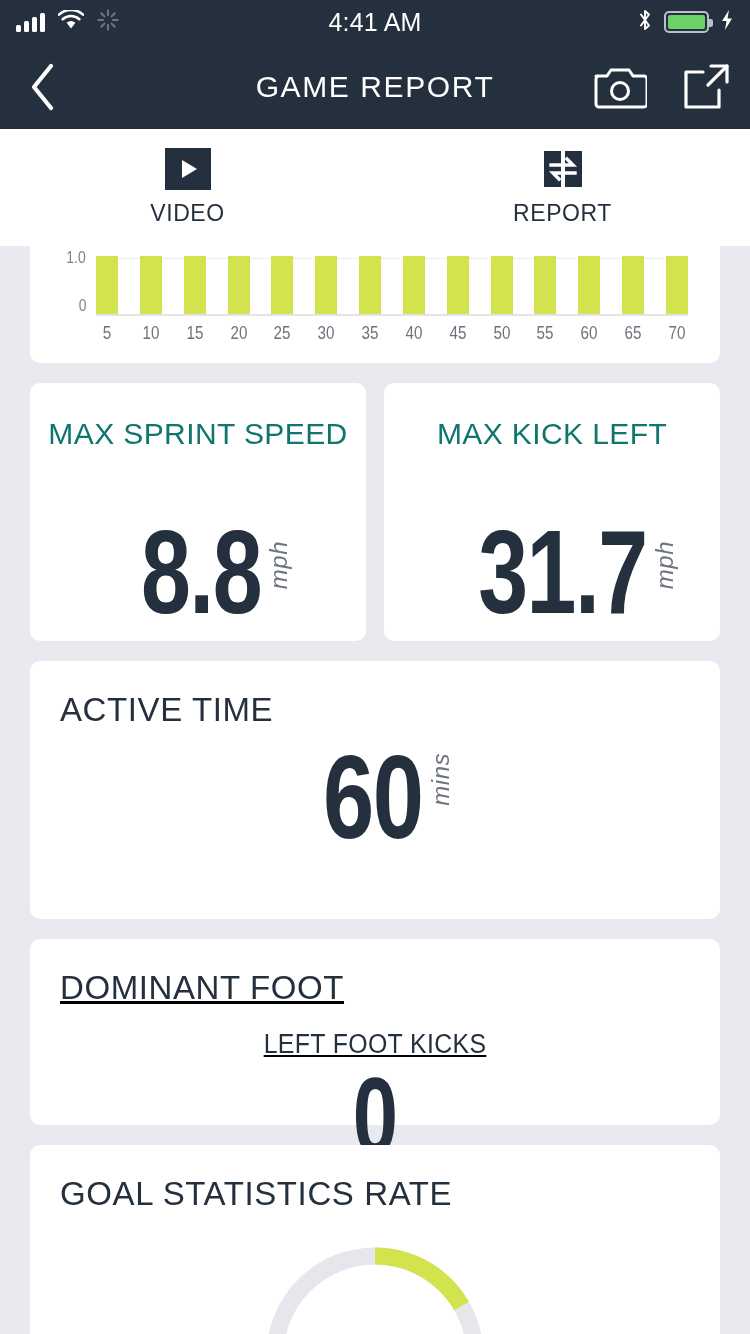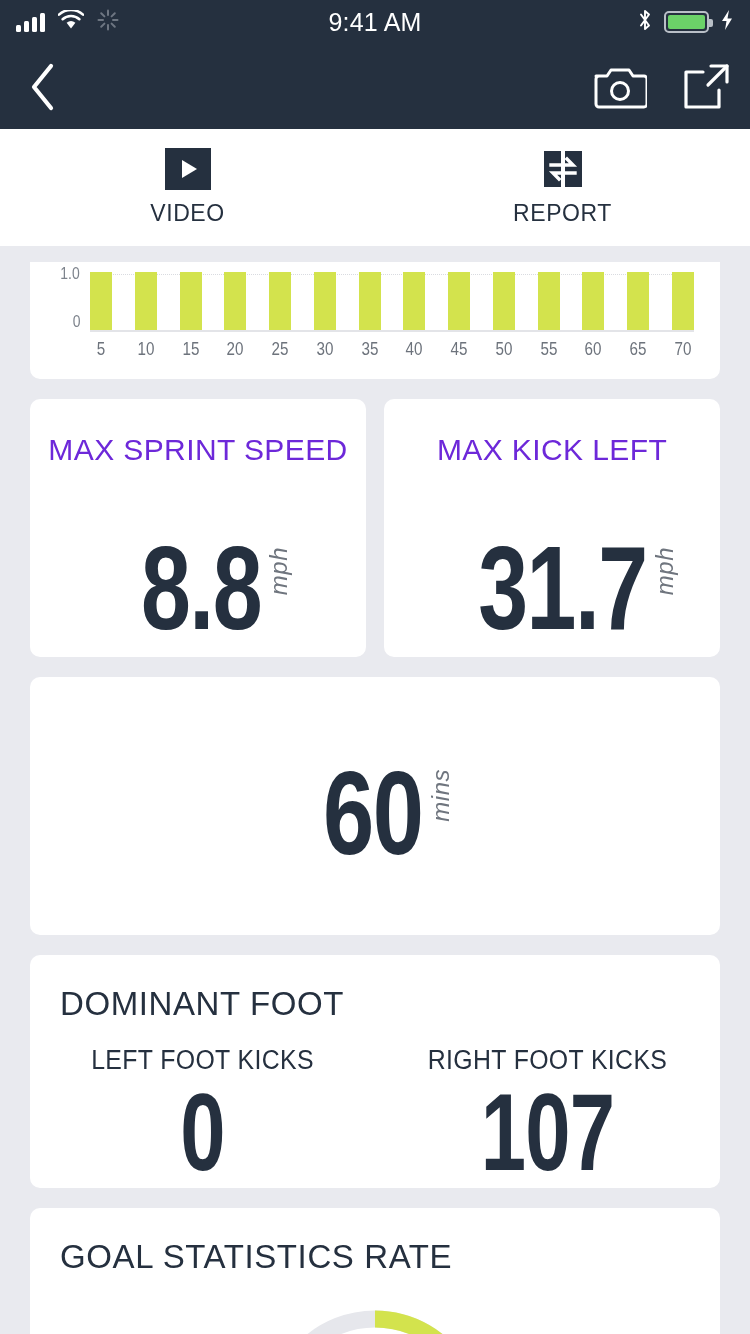--- a/index.html
+++ b/index.html
@@ -215,24 +215,24 @@
   .card {
     background: #ffffff;
     border-radius: 10px;
     margin: 0 30px 20px 30px;
   }
 
   
   .card-chart {
     position: relative;
     height: 117px;
-    margin-top: 16px;
+    margin-top: 0;
     border-radius: 0 0 10px 10px;
     overflow: hidden;
-    padding: 0 16px;
+    padding: 0 22px;
   }
   .chart-wrap {
     position: relative;
     height: 117px;
   }
   .chart-ylabels {
     position: absolute;
     left: 0;
     top: 0;
     width: 34px;
@@ -301,31 +301,31 @@
   }
   .row-2 .card {
     margin: 0;
     flex: 1;
     height: 258px;
     position: relative;
   }
   .stat-title-center {
     padding: 30px 18px 0 18px;
     text-align: center;
-    color: #6d28d9;
+    color: #0f766e;
     font-size: 30px;
     letter-spacing: 0.4px;
     line-height: 1.42;
   }
   .big-wrap {
     position: absolute;
     bottom: 18px;
     left: 0; right: 0;
     display: flex;
-    align-items: center;
+    align-items: flex-end;
     justify-content: center;
   }
   .bignum {
     font-family: "Liberation Sans Narrow", "Liberation Sans", sans-serif;
     font-weight: 700;
     color: #25303f;
     font-size: 118px;
     line-height: 0.86;
     letter-spacing: -2px;
     transform: scaleX(0.76);
@@ -366,22 +366,23 @@
     transform: scaleX(0.78);
   }
   .active-big .unit {
     margin-bottom: 0;
     margin-top: 6px;
     align-self: flex-start;
   }
 
   
   .card-foot {
-    height: 233px;
-    position: relative;
+    height: 186px;
+    position: relative;
+    text-decoration: underline;
   }
   .foot-cols {
     display: flex;
     margin-top: 22px;
   }
   .foot-col {
     flex: 1;
     text-align: center;
   }
   .foot-label {
@@ -446,21 +447,21 @@
             <line x1="16" y1="11" x2="20.5" y2="11"></line>
             <line x1="4.2" y1="4.2" x2="7.4" y2="7.4"></line>
             <line x1="14.6" y1="14.6" x2="17.8" y2="17.8"></line>
             <line x1="17.8" y1="4.2" x2="14.6" y2="7.4"></line>
             <line x1="7.4" y1="14.6" x2="4.2" y2="17.8"></line>
           </g>
         </svg>
       </span>
     </div>
 
-    <div class="status-time">9:41 AM</div>
+    <div class="status-time">4:41 AM</div>
 
     <div class="status-right">
       <span>
         <svg width="16" height="24" viewBox="0 0 16 24">
           <path d="M4 6.5 L12 17.5 L8 21 L8 3 L12 6.5 L4 17.5" stroke="#fff" stroke-width="1.9" fill="none" stroke-linejoin="round" stroke-linecap="round"></path>
         </svg>
       </span>
       <span class="battery">
           <span></span>
         </span>
@@ -472,20 +473,21 @@
     </div>
   </div>
 
   <div class="nav-bar">
     <div class="nav-back">
       <svg width="30" height="50" viewBox="0 0 30 50">
         <path d="M23 4 L6 25 L23 46" stroke="#fff" stroke-width="4.2" fill="none" stroke-linecap="round" stroke-linejoin="round"></path>
       </svg>
     </div>
 
+    <div class="nav-title">GAME REPORT</div>
 
     <div class="nav-actions">
       <div class="nav-btn">
         <svg width="54" height="48" viewBox="0 0 54 48">
           <path d="M3 13 h11 l4 -6 h18 l4 6 h11 a3 3 0 0 1 3 3 v25 a3 3 0 0 1 -3 3 h-45 a3 3 0 0 1 -3 -3 v-25 a3 3 0 0 1 3 -3 z" stroke="#fff" stroke-width="3" fill="none" stroke-linejoin="round"></path>
           <circle cx="27" cy="28" r="8.5" stroke="#fff" stroke-width="3" fill="none"></circle>
         </svg>
       </div>
       <div class="nav-btn">
         <svg width="50" height="50" viewBox="0 0 50 50">
@@ -580,37 +582,34 @@
       <div class="card">
         <div class="stat-title-center">MAX KICK LEFT</div>
         <div class="big-wrap">
           <span class="bignum">31.7</span>
           <span class="unit">mph</span>
         </div>
       </div>
     </div>
 
     <div class="card card-active">
+      <div class="stat-title-left">ACTIVE TIME</div>
       <div class="active-big">
         <span class="bignum">60</span>
         <span class="unit">mins</span>
       </div>
     </div>
 
     <div class="card card-foot">
       <div class="stat-title-left">DOMINANT FOOT</div>
       <div class="foot-cols">
         <div class="foot-col">
           <div class="foot-label">LEFT FOOT KICKS</div>
           <div class="foot-num">0</div>
         </div>
-        <div class="foot-col">
-          <div class="foot-label">RIGHT FOOT KICKS</div>
-          <div class="foot-num">107</div>
-        </div>
       </div>
     </div>
 
     <div class="card card-goal">
       <div class="stat-title-left">GOAL STATISTICS RATE</div>
       <svg class="gauge" viewBox="0 0 230 230">
         <circle cx="115" cy="115" r="100" fill="none" stroke="#e6e7ec" stroke-width="17"></circle>
         <path d="M115 15 A100 100 0 0 1 201.6 65" fill="none" stroke="#d3e34d" stroke-width="17" stroke-linecap="butt"></path>
       </svg>
     </div>

